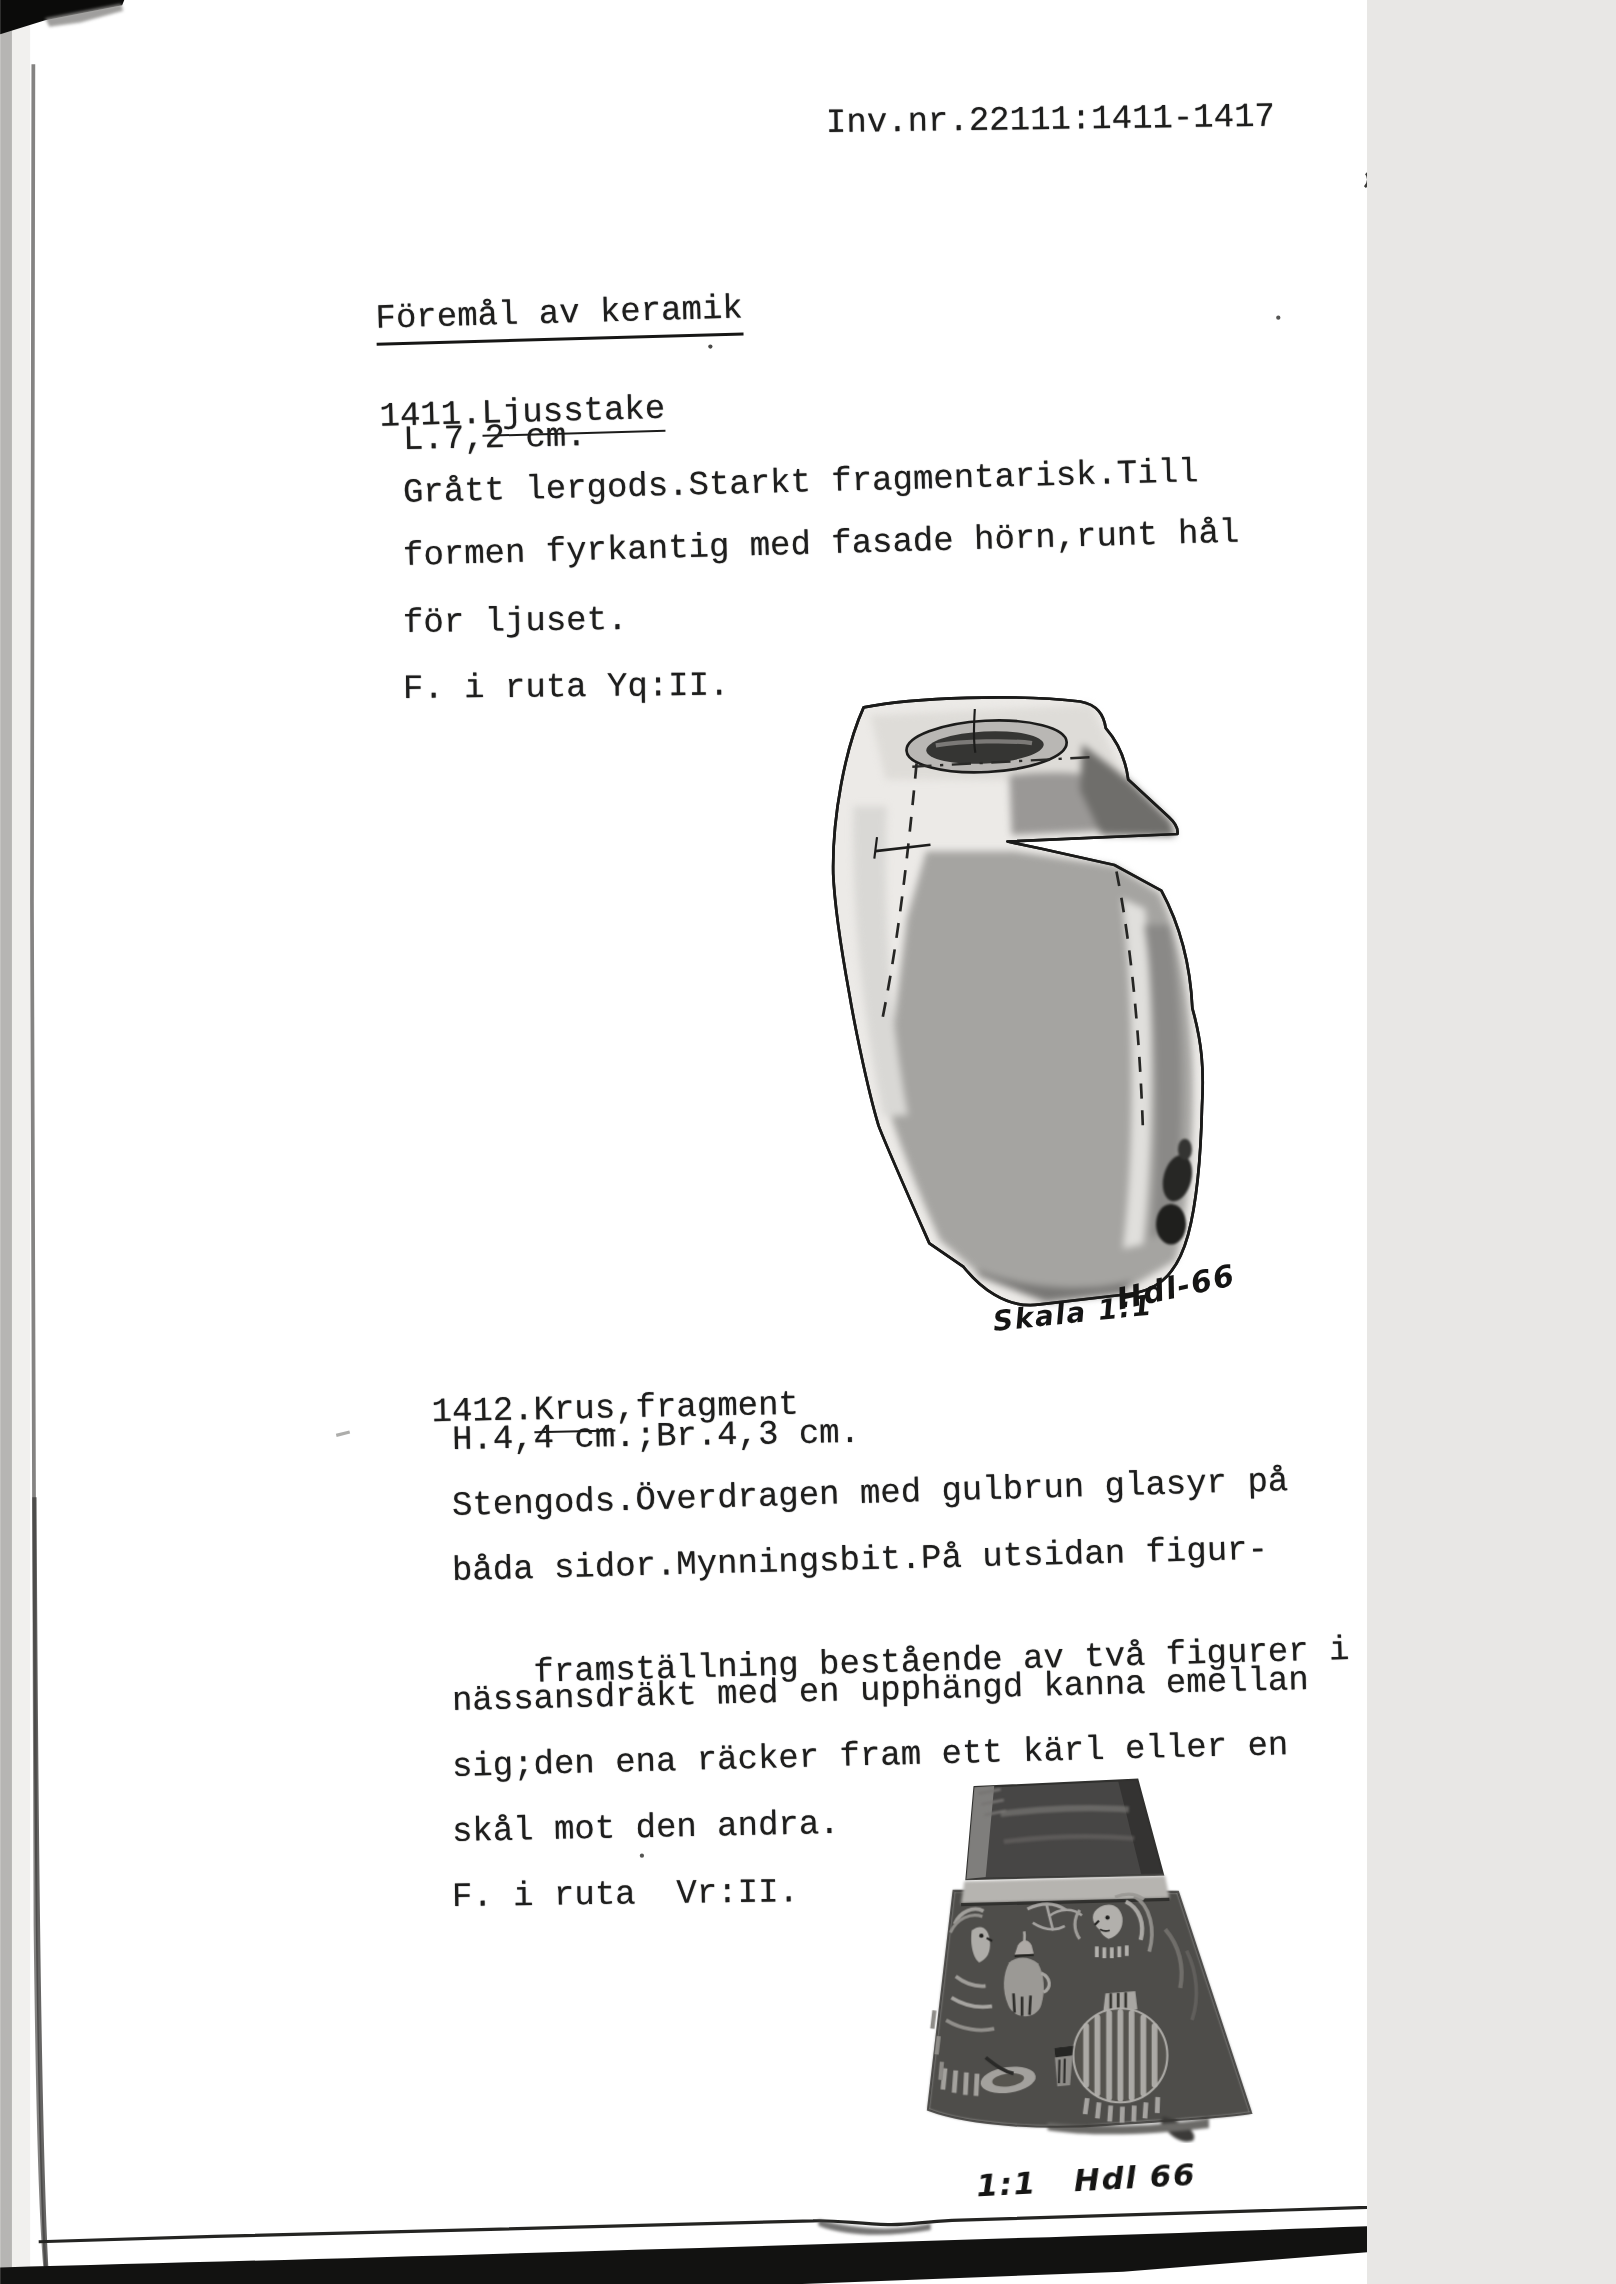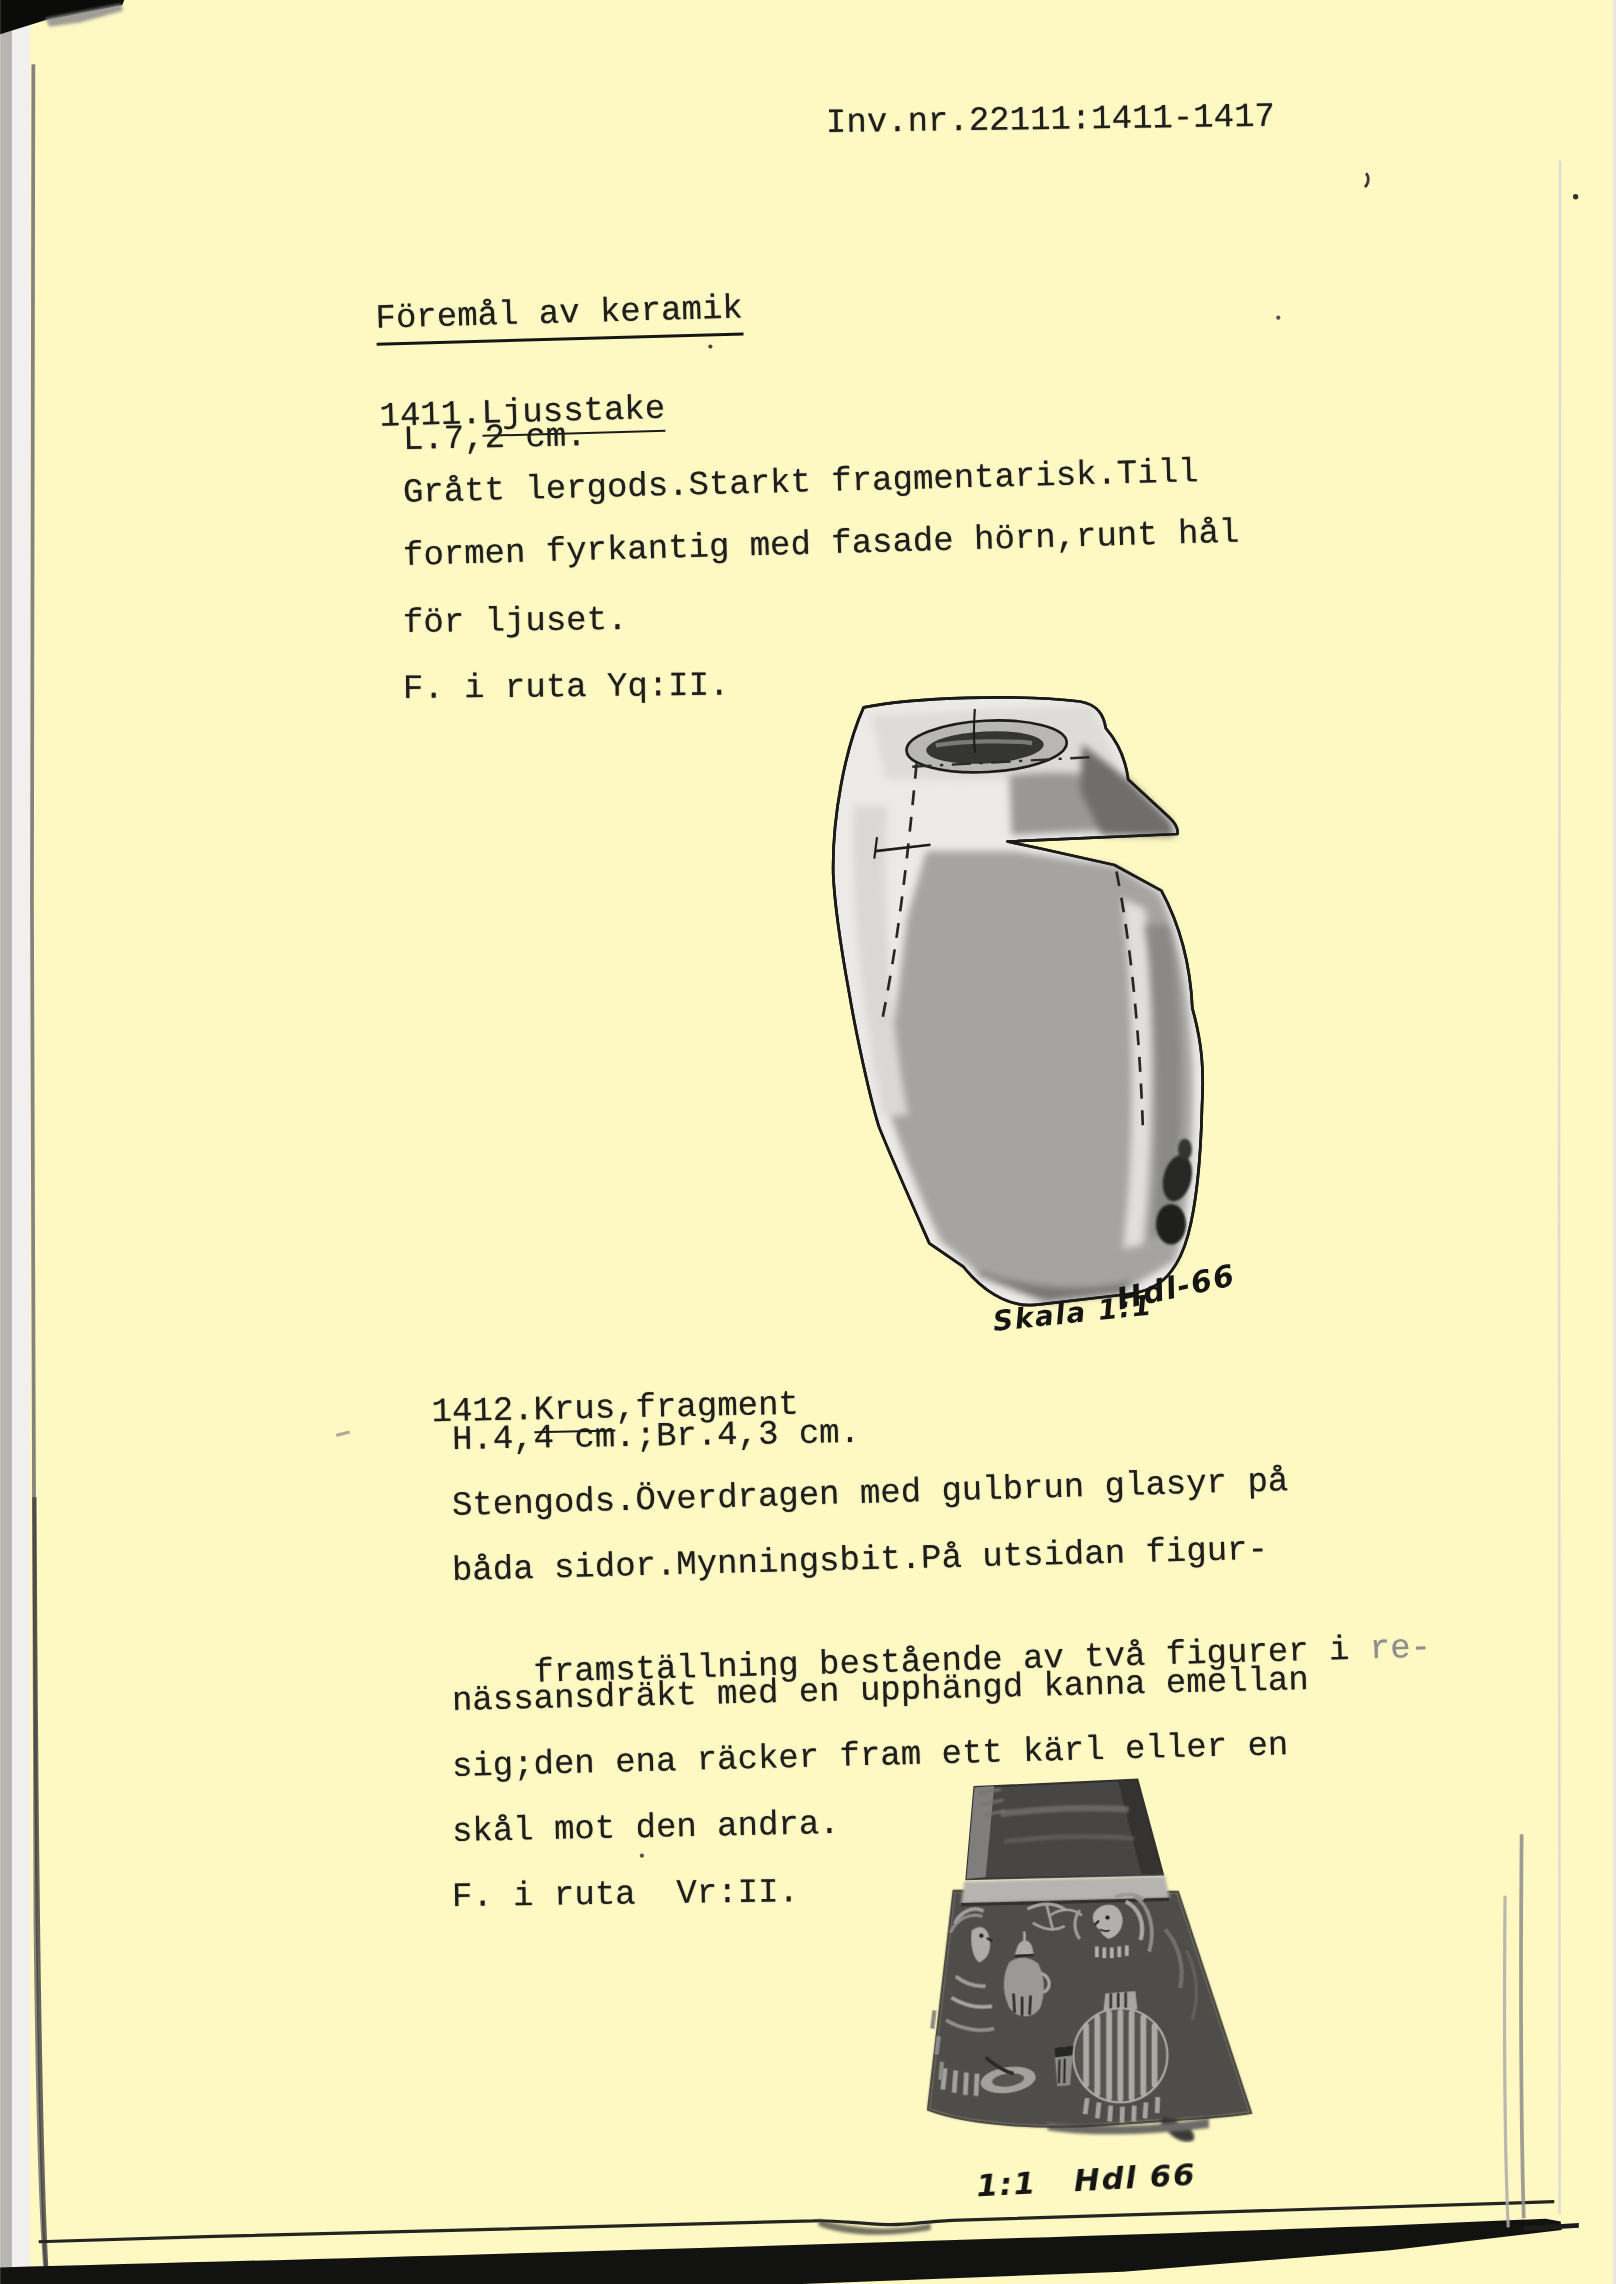--- a/index.html
+++ b/index.html
@@ -1,16 +1,16 @@
 <!DOCTYPE html>
 <html style="font-size:8.6px"><head>
 <meta charset="utf-8">
 <style>
   html,body{margin:0;padding:0;background:#e8e7e5;}
-  #page{position:relative;width:1613px;height:2284px;background:#fef9c3;overflow:hidden;
+  #page{position:relative;width:1367px;height:2284px;background:#ffffff;overflow:hidden;
         font-family:"Liberation Sans",sans-serif;}
   .tw{position:absolute;font-family:"Liberation Mono",monospace;font-size:34px;line-height:1.15;
       color:#1e1e1d;white-space:pre;transform-origin:0 50%;
       text-shadow:0 0 1.1px rgba(25,25,25,.45),0.5px 0.5px 0 rgba(30,30,30,.14);}
   .uline{border-bottom:2.7px solid #1c1c1b;padding-bottom:2.1px;}
   .heading{border-bottom:3.7px solid #161615;padding-bottom:5.3px;}
   .faded{color:#8e8e8c;text-shadow:0 0 1.1px rgba(90,90,90,.4);}
   .hw{position:absolute;font-family:"DejaVu Sans",sans-serif;font-style:italic;font-weight:600;
       color:#151514;transform-origin:0 50%;letter-spacing:1.6px;white-space:pre;}
   .layer{position:absolute;left:0;top:0;}

